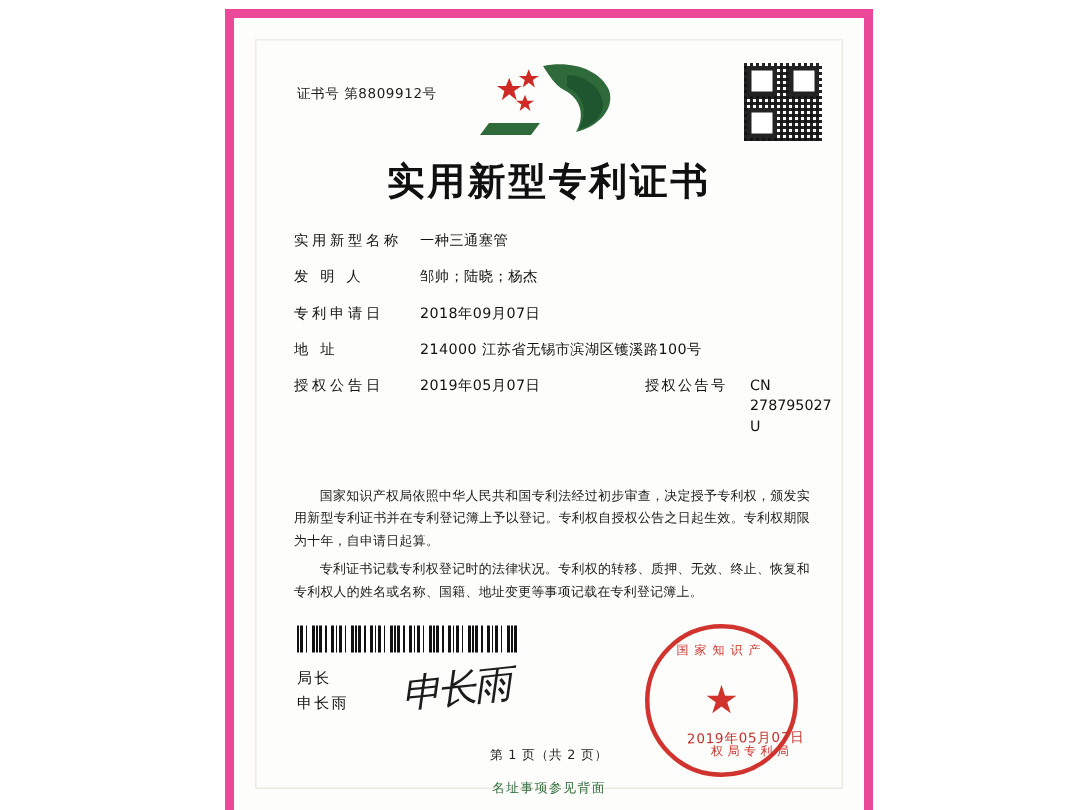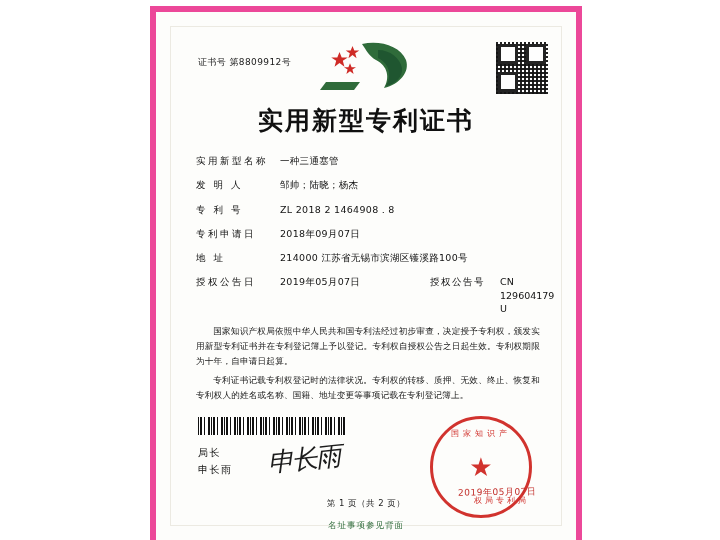--- a/index.html
+++ b/index.html
@@ -302,36 +302,32 @@
     <div class="fields">
       <div class="row">
         <div class="lbl">实用新型名称</div>
         <div class="val">一种三通塞管</div>
       </div>
       <div class="row">
         <div class="lbl">发 明 人</div>
         <div class="val">邹帅；陆晓；杨杰</div>
       </div>
       <div class="row">
-        <div class="lbl">专 利 号</div>
-        <div class="val">ZL 2018 2 1464908．8</div>
-      </div>
-      <div class="row">
         <div class="lbl">专利申请日</div>
         <div class="val">2018年09月07日</div>
       </div>
       <div class="row">
         <div class="lbl">地    址</div>
         <div class="val">214000 江苏省无锡市滨湖区镬溪路100号</div>
       </div>
       <div class="row two">
         <div class="lbl">授权公告日</div>
         <div class="val">2019年05月07日</div>
         <div class="lbl2">授权公告号</div>
-        <div class="val2">CN 129604179 U</div>
+        <div class="val2">CN 278795027 U</div>
       </div>
     </div>
 
     <div class="body-text">
       <p>国家知识产权局依照中华人民共和国专利法经过初步审查，决定授予专利权，颁发实用新型专利证书并在专利登记簿上予以登记。专利权自授权公告之日起生效。专利权期限为十年，自申请日起算。</p>
       <p>专利证书记载专利权登记时的法律状况。专利权的转移、质押、无效、终止、恢复和专利权人的姓名或名称、国籍、地址变更等事项记载在专利登记簿上。</p>
     </div>
 
     <div class="barcode"></div>
 

